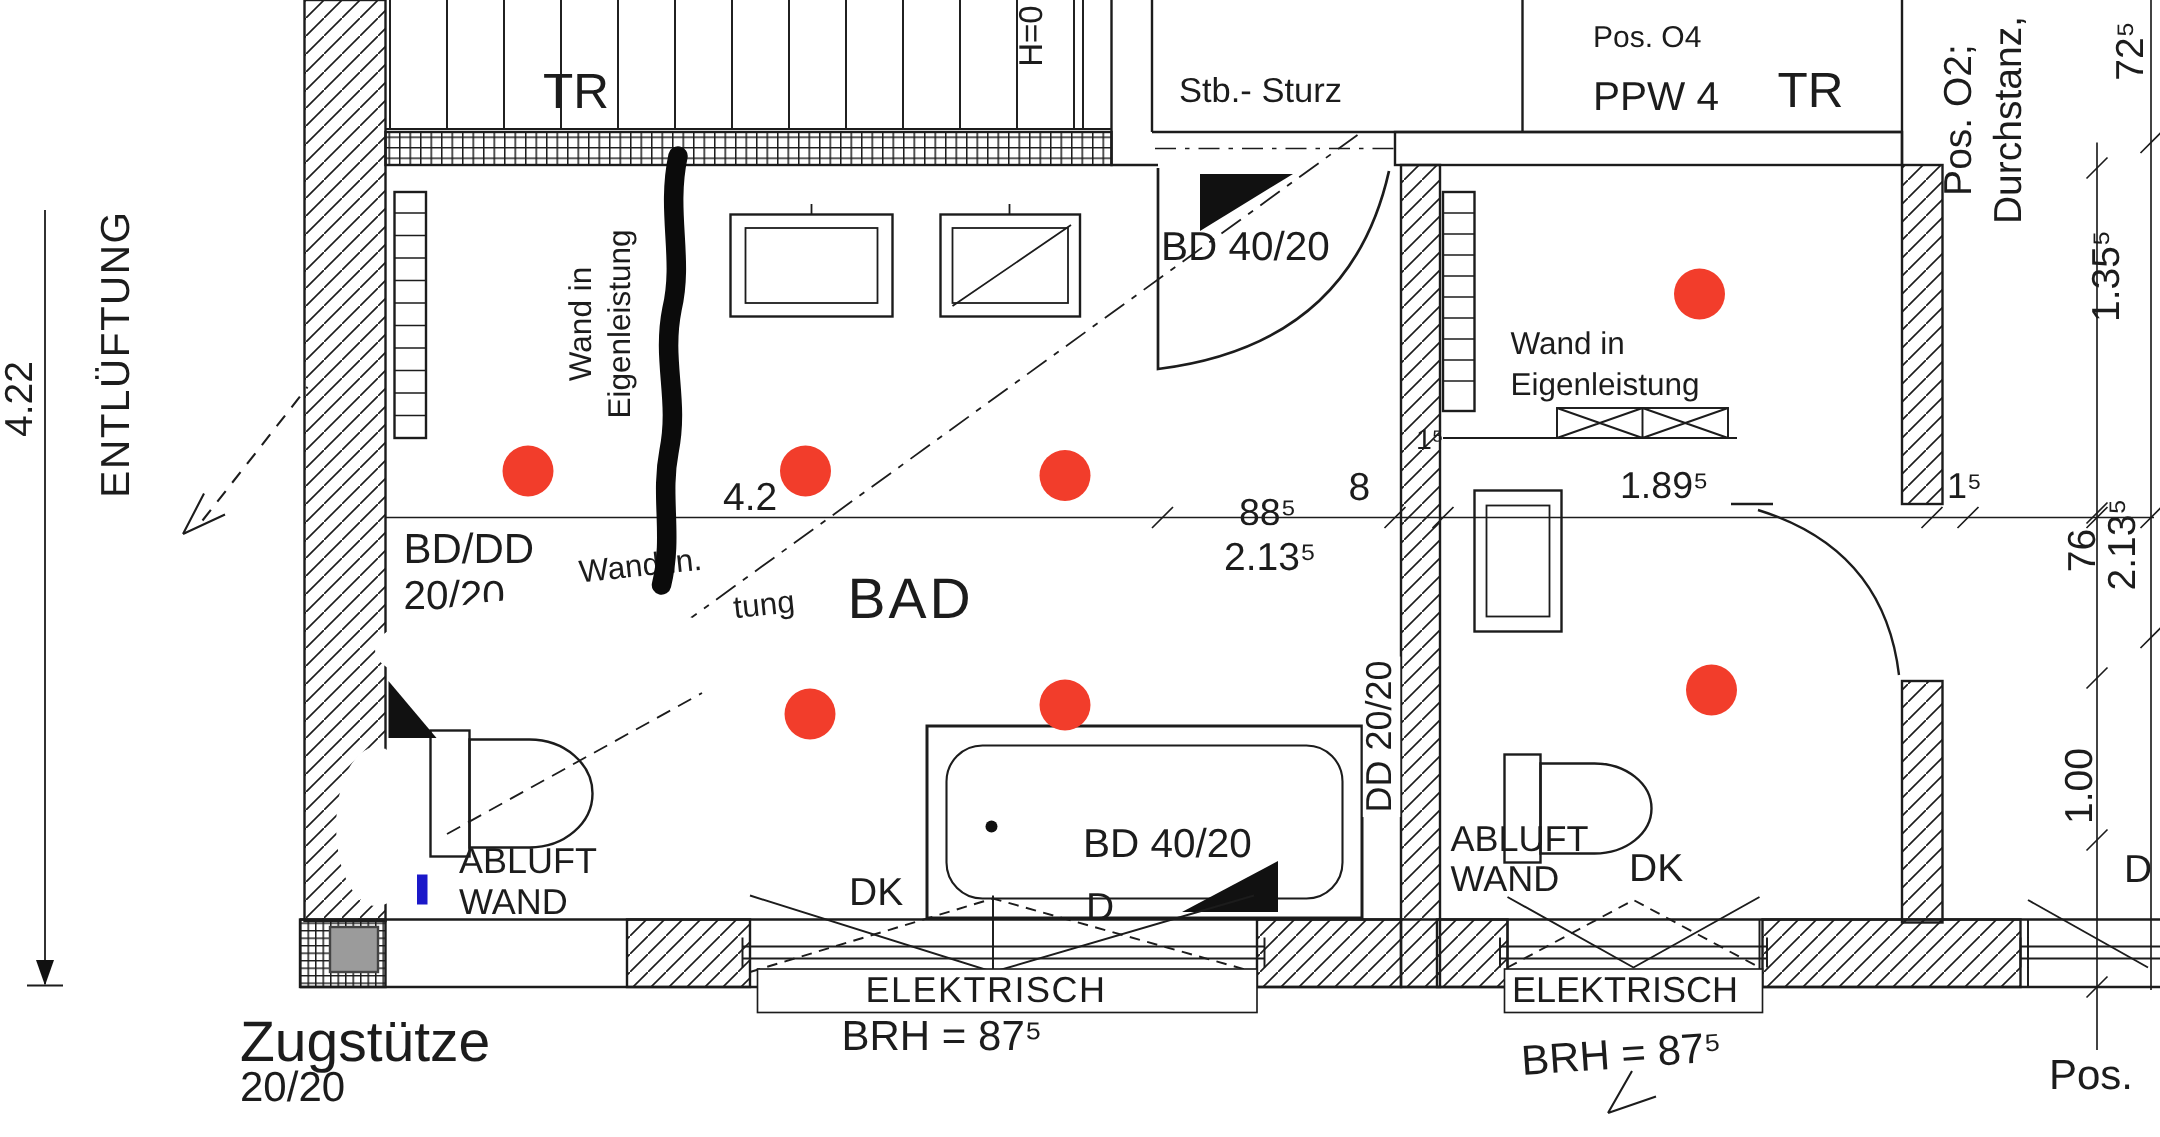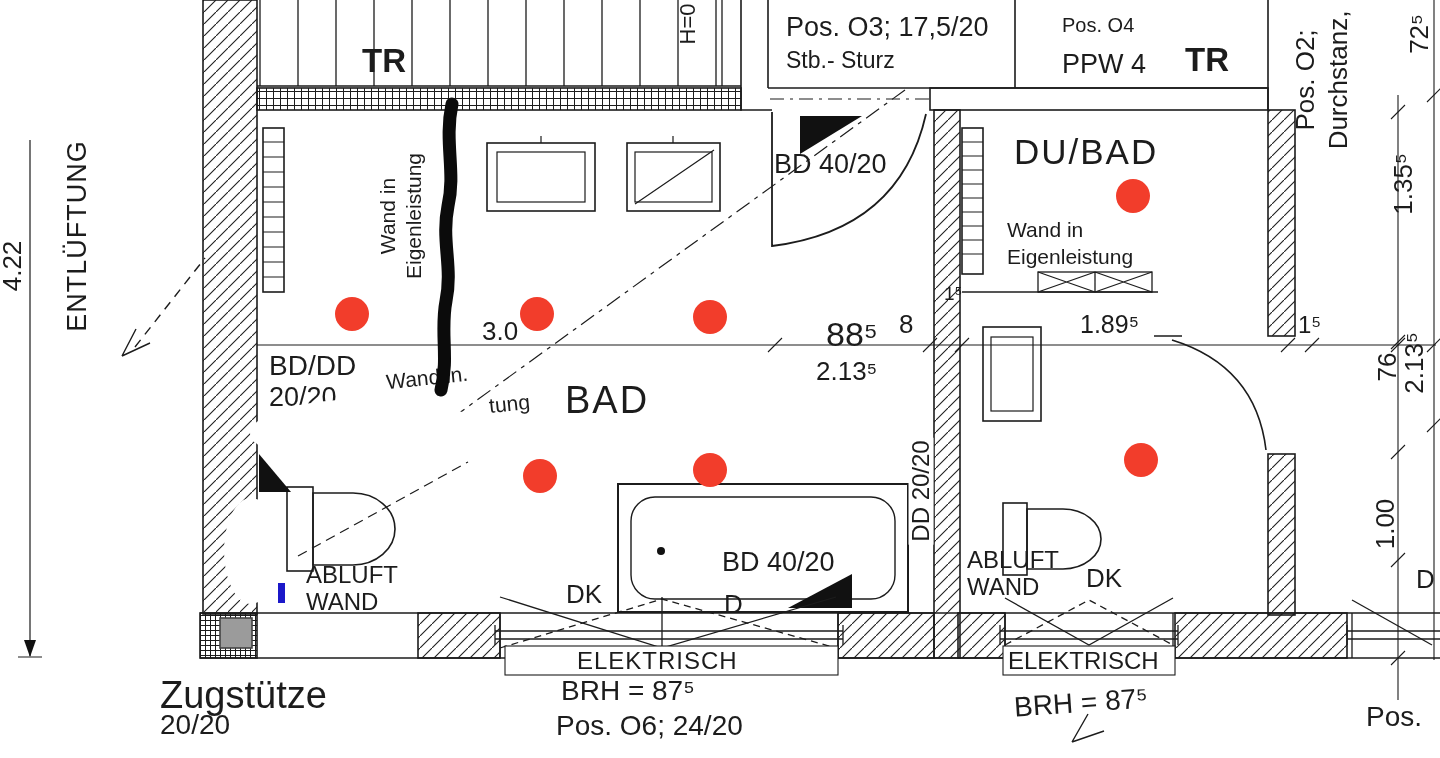--- a/index.html
+++ b/index.html
@@ -5,21 +5,21 @@
   * { margin:0; padding:0; box-sizing:border-box; }
   html,body { background:#ffffff; }
   .canvas {
     position:relative; width:1440px; height:758px; overflow:hidden;
     background:#ffffff; color:var(--ink,#1c1c1c);
     font-family:"Liberation Sans", sans-serif;
   }
   .lw { position:absolute; left:0; top:0; }
   .t { position:absolute; white-space:nowrap; line-height:1.04; color:var(--ink,#1c1c1c); }
   .rot { transform:translate(-50%,-50%) rotate(-90deg); transform-origin:center; text-align:center; }
-  .bold { font-weight:bold;text-align:right; }
+  .bold { font-weight:normal;text-align:right; }
   .tilt { transform:rotate(-6deg); }
   .tilt4 { transform:rotate(-4deg); }
   .whitebg { background:#fff; padding:0 3px; }
   .red-dot { position:absolute; width:34px; height:34px; border-radius:50%; background:var(--red,#f23d2b); }
   .blue-mark { position:absolute; width:7px; height:20px; background:var(--blue,#1b18c9); }
   .gray-block { fill: var(--gray,#9b9b9b); }
 </style>
 </head>
 <body>
 
@@ -146,21 +146,20 @@
       <path d="M1072,742 L1088,714 M1072,742 L1104,731" stroke-width="1.4"></path>
     </g>
   </svg>
 
   <div class="t rot" style="left:77px;top:236px;font-size:27px;letter-spacing:1px">ENTLÜFTUNG</div>
   <div class="t rot" style="left:13px;top:266px;font-size:26px">4.22</div>
 
   <div class="t bold" style="left:362px;top:44px;font-size:33px">TR</div>
   <div class="t rot" style="left:688px;top:24px;font-size:22px">H=0</div>
 
-  <div class="t" style="left:786px;top:13px;font-size:27px">Pos. O3; 17,5/20</div>
   <div class="t" style="left:786px;top:49px;font-size:23px">Stb.- Sturz</div>
   <div class="t" style="left:1062px;top:15px;font-size:20px">Pos. O4</div>
   <div class="t" style="left:1062px;top:50px;font-size:27px">PPW 4</div>
   <div class="t bold" style="left:1185px;top:43px;font-size:33px">TR</div>
 
   <div class="t rot" style="left:1322px;top:80px;font-size:26px;line-height:33px">
     <span style="display:block">Pos. O2;</span>
     <span style="display:block">Durchstanz,</span>
   </div>
   <div class="t rot" style="left:1420px;top:34px;font-size:26px">72⁵</div>
@@ -183,43 +182,41 @@
   <div class="t" style="left:565px;top:381px;font-size:38px;letter-spacing:2px">BAD</div>
 
   <div class="t rot whitebg" style="left:921px;top:491px;font-size:24px">DD 20/20</div>
 
   <div class="t" style="left:306px;top:563px;font-size:24px">ABLUFT</div>
   <div class="t" style="left:306px;top:590px;font-size:24px">WAND</div>
   <div class="t" style="left:722px;top:548px;font-size:27px">BD 40/20</div>
   <div class="t" style="left:566px;top:581px;font-size:26px">DK</div>
   <div class="t" style="left:724px;top:591px;font-size:26px">D</div>
 
-  <div class="t" style="left:1014px;top:134px;font-size:35px;letter-spacing:2px">DU/BAD</div>
   <div class="t" style="left:1007px;top:216px;font-size:21px;line-height:27px">
     <span style="display:block">Wand in</span>
     <span style="display:block">Eigenleistung</span>
   </div>
   <div class="t" style="left:967px;top:548px;font-size:24px">ABLUFT</div>
   <div class="t" style="left:967px;top:575px;font-size:24px">WAND</div>
   <div class="t" style="left:1086px;top:565px;font-size:26px">DK</div>
 
-  <div class="t" style="left:482px;top:318px;font-size:26px">3.0</div>
-  <div class="t" style="left:826px;top:317px;font-size:34px">88⁵</div>
+  <div class="t" style="left:482px;top:318px;font-size:26px">4.2</div>
+  <div class="t" style="left:826px;top:329px;font-size:25px">88⁵</div>
   <div class="t" style="left:899px;top:311px;font-size:26px">8</div>
   <div class="t" style="left:816px;top:358px;font-size:26px">2.13⁵</div>
   <div class="t" style="left:944px;top:284px;font-size:19px">1⁵</div>
   <div class="t" style="left:1080px;top:311px;font-size:25px">1.89⁵</div>
   <div class="t" style="left:1298px;top:313px;font-size:24px">1⁵</div>
 
   <div class="t" style="left:577px;top:649px;font-size:24px;letter-spacing:1px">ELEKTRISCH</div>
   <div class="t" style="left:1008px;top:649px;font-size:24px">ELEKTRISCH</div>
   <div class="t" style="left:160px;top:676px;font-size:38px">Zugstütze</div>
   <div class="t" style="left:160px;top:710px;font-size:28px">20/20</div>
   <div class="t" style="left:561px;top:676px;font-size:28px">BRH = 87⁵</div>
-  <div class="t" style="left:556px;top:711px;font-size:28px">Pos. O6; 24/20</div>
   <div class="t tilt4" style="left:1014px;top:688px;font-size:28px">BRH = 87⁵</div>
   <div class="t" style="left:1366px;top:702px;font-size:28px">Pos.</div>
 
   <svg class="lw" width="1440" height="758" viewBox="0 0 1440 758">
     <ellipse cx="368" cy="429" rx="114" ry="30" fill="#fff"></ellipse>
     <ellipse cx="300" cy="433" rx="50" ry="22" fill="#fff"></ellipse>
     <ellipse cx="251" cy="551" rx="27" ry="53" fill="#fff"></ellipse>
     <path d="M452,104 C444,142 456,172 448,206 C441,241 453,266 446,301 C440,332 449,357 441,390" stroke="#0b0b0b" stroke-width="13" stroke-linecap="round" fill="none"></path>
   </svg>
 

